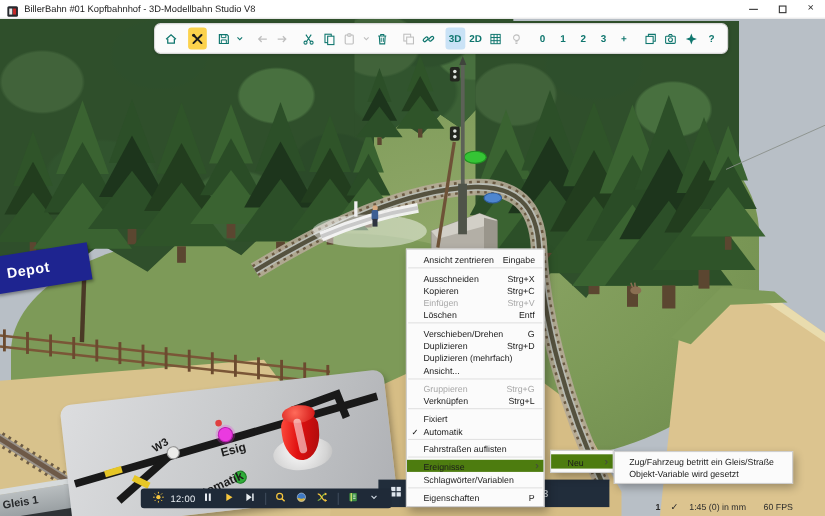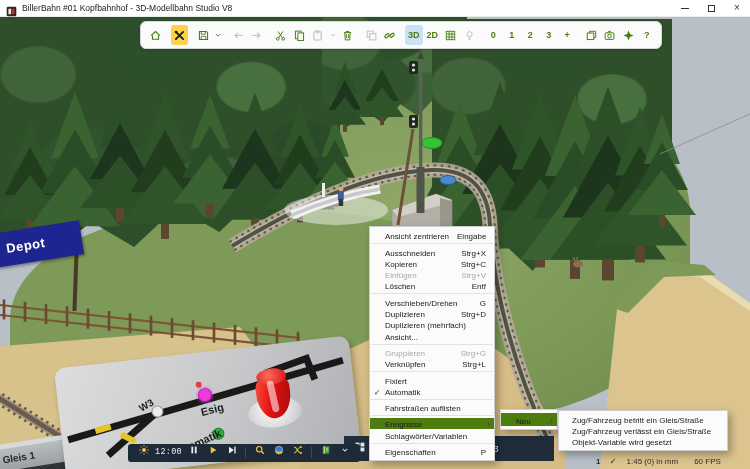--- a/index.html
+++ b/index.html
@@ -67,35 +67,35 @@
   
   .plat-edge{left:-8px;top:419px;width:128px;height:5px;background:#d6dadb;transform:rotate(-9deg);z-index:6;}
   .plat{left:-8px;top:424px;width:128px;height:22px;background:linear-gradient(#b9bec0,#9aa0a3);
     transform:rotate(-9deg);z-index:6;font-size:10px;font-weight:bold;color:#26282a;line-height:22px;padding-left:10px;box-sizing:border-box;}
   .plat-under{left:-10px;top:441px;width:134px;height:34px;background:#2f3336;transform:rotate(-9deg);z-index:5;}
 
   
   .top-toolbar{position:absolute;left:140px;top:21px;height:26px;background:#fbfbfb;border:1px solid #d8d8d8;
     border-radius:6px;display:flex;align-items:center;padding:0 5px;z-index:30;box-shadow:0 1px 3px rgba(0,0,0,.18);}
   .tbtn{width:17.5px;height:20px;border:none;background:transparent;padding:0;margin:0 0.5px;border-radius:3px;
-    display:flex;align-items:center;justify-content:center;color:#4d7c0f;font-family:inherit;}
+    display:flex;align-items:center;justify-content:center;color:#0f766e;font-family:inherit;}
   .tbtn.narrow{width:10px;}
   .tbtn.gap{margin-left:6px;}
   .tbtn.disabled{color:#bfbfbf;}
   .tbtn.active-yellow{background:#fcd24c;}
   .tbtn.active-blue{background:#c9e2f6;}
   .tbtn .ticon{display:flex;}
   .tbtn .ticon:empty,.tbtn .tlabel:empty{display:none;}
   .tbtn .ticon svg{width:13px;height:13px;}
   .tbtn.narrow .ticon svg{width:10px;height:10px;}
   .tlabel{font-size:9px;font-weight:bold;color:inherit;}
 
   
   .bottom-toolbar{position:absolute;left:128px;top:444px;height:18px;background:#1f2a38;border-radius:3px;
-    display:flex;align-items:flex-start;padding:0 6px;z-index:30;font-family:Liberation Mono, monospace;}
+    display:flex;align-items:center;padding:0 6px;z-index:30;}
   .bbtn{height:16px;min-width:17px;border:none;background:transparent;padding:0 1px;margin:0 1px;
     display:flex;align-items:center;justify-content:center;color:#e9eef3;font-family:inherit;}
   .bbtn svg{width:12px;height:12px;}
   .bbtn .tlabel{font-size:8.5px;color:#e9eef3;font-weight:normal;letter-spacing:.3px;}
   .bbtn .ticon:empty,.bbtn .tlabel:empty{display:none;}
   .vsep{width:1px;height:11px;background:#3d4a5a;margin:0 4px;display:block;}
 
   
   .object-bar{position:absolute;left:344px;top:436px;width:210px;height:25px;background:#212d3b;z-index:25;
     display:flex;align-items:center;}
@@ -804,23 +804,20 @@
   </div>
 
   <div class="menu sub-events">
     <div>
 
 
         <div class="mi">
           <span class="lbl">Zug/Fahrzeug betritt ein Gleis/Straße</span>
         </div>
 
-        <div class="mi">
-          <span class="lbl">Zug/Fahrzeug verlässt ein Gleis/Straße</span>
-        </div>
 
         <div class="mi">
           <span class="lbl">Objekt-Variable wird gesetzt</span>
         </div>
       </div>
   </div>
 
   <div class="titlebar">
     <span class="appicon">
       <svg viewBox="0 0 16 16" width="11" height="11">

